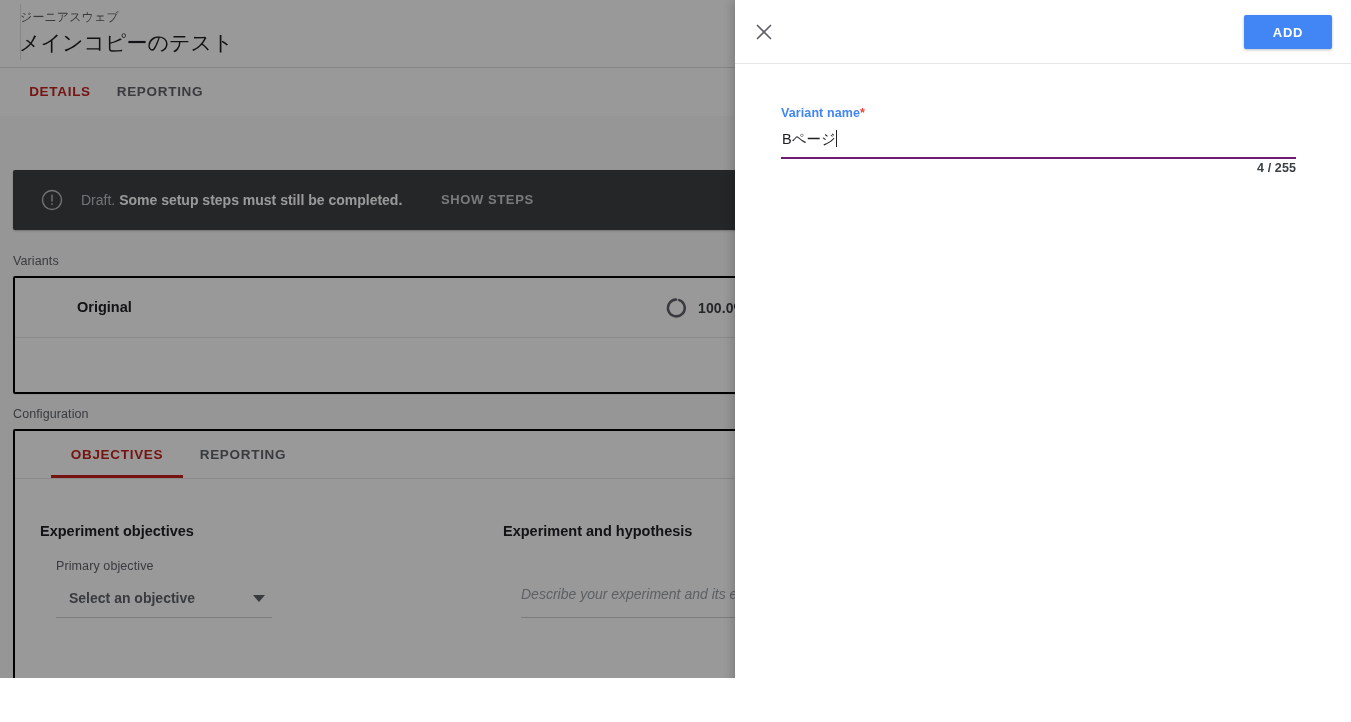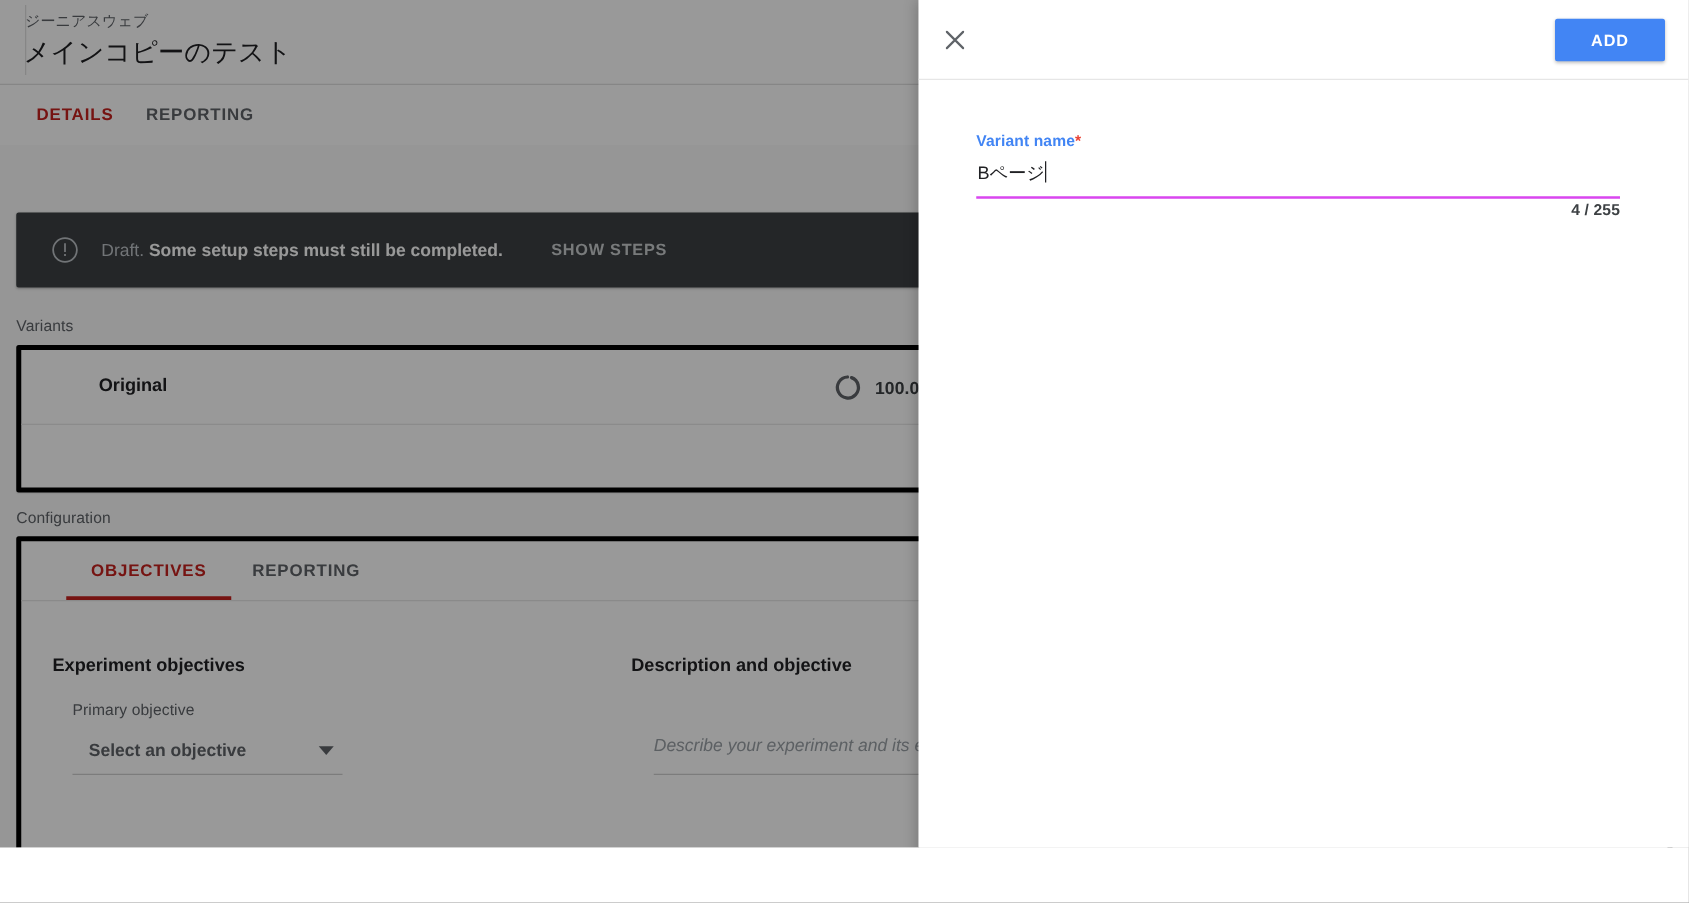--- a/index.html
+++ b/index.html
@@ -156,21 +156,21 @@
     font-size: 12.5px;
     color: #5f6368;
     letter-spacing: 0.1px;
   }
   .label-variants { left: 13px; top: 138px; }
   .label-configuration { left: 13px; top: 291px; }
 
   .card {
     position: absolute;
     background: #ffffff;
-    border: 4px solid #000000;
+    border: 2px solid #000000;
     border-radius: 2px;
     box-sizing: border-box;
     box-shadow: 0 1px 1px rgba(0,0,0,0.06);
   }
   .card-variants {
     left: 13px; top: 160px;
     width: 1325px; height: 118px;
   }
   .variant-row {
     position: absolute;
@@ -383,21 +383,21 @@
     letter-spacing: 0.1px;
   }
   .form-required {
     color: #ea4335;
     font-weight: bold;
   }
   .text-field {
     position: absolute;
     left: 46px; top: 60px;
     width: 515px; height: 33px;
-    border-bottom: 2px solid #d946ef;
+    border-bottom: 2px solid #701a75;
   }
   .text-field-value {
     position: absolute;
     left: 1px; top: 0;
     height: 31px; line-height: 31px;
     font-size: 14.5px;
     color: #202124;
   }
   .text-caret {
     display: inline-block;
@@ -490,21 +490,21 @@
           <div class="ctab-underline"></div>
         </div>
 
         <div class="col-heading heading-objectives">Experiment objectives</div>
         <div class="field-label label-primary-objective">Primary objective</div>
         <div class="select-field">
           <div class="select-value">Select an objective</div>
           <div class="select-arrow"></div>
         </div>
 
-        <div class="col-heading heading-description">Description and objective</div>
+        <div class="col-heading heading-description">Experiment and hypothesis</div>
         <div class="textarea-field">
           <div class="textarea-placeholder">Describe your experiment and its expe</div>
         </div>
       </div>
 
       <div class="bottom-rule"></div>
     </div>
   </div>
 
   <div id="scrim"></div>

